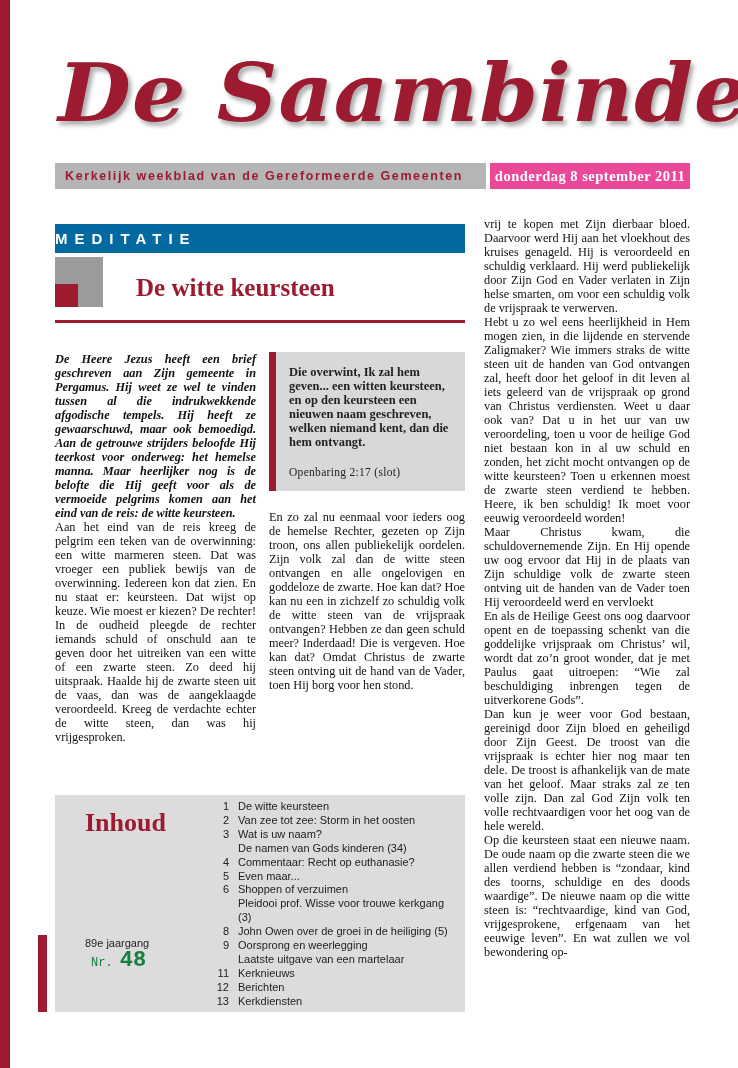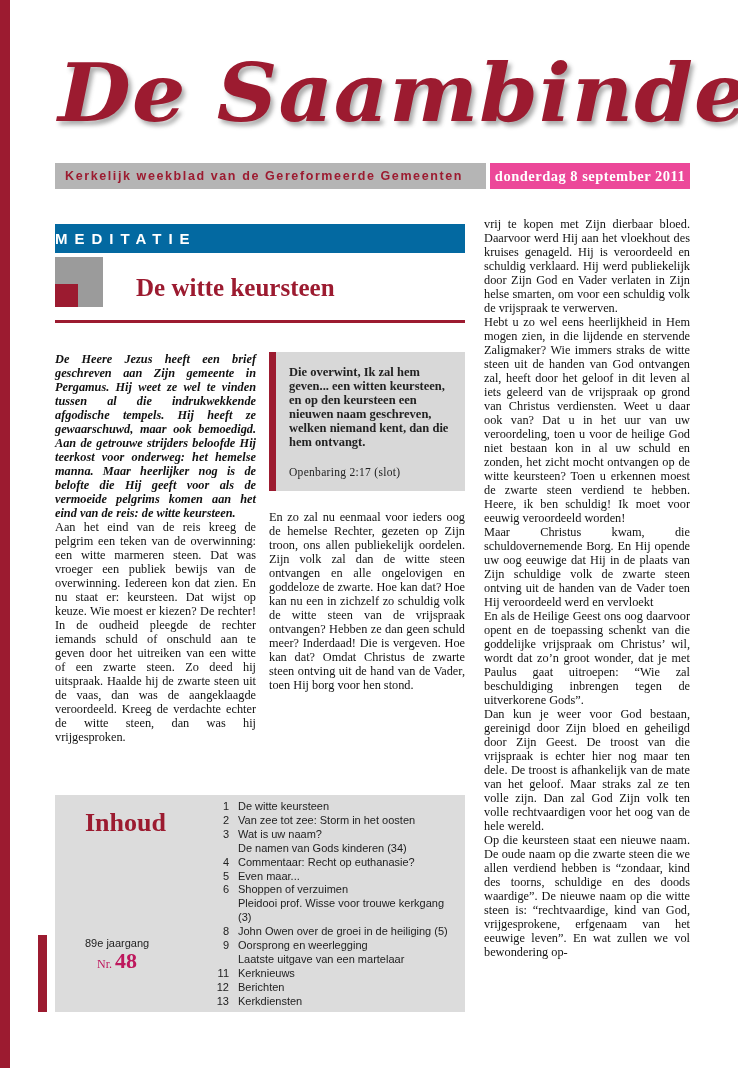--- a/index.html
+++ b/index.html
@@ -52,21 +52,21 @@
     background:#d8d8d8; border-left:7px solid #9c1b30;
     padding:13px 12px 12px 13px; margin-bottom:19px;
     font-family:Liberation Serif, serif; font-weight:bold;
     font-size:12.5px; line-height:14px; color:#222; text-align:left;
   }
   .quote-src { font-weight:normal; font-size:11.5px; text-align:left; margin-top:16px; letter-spacing:.3px; }
 
   .inhoud { position:absolute; left:55px; top:795px; width:410px; height:217px; background:#dcdcdc; }
   .inhoud-title { position:absolute; left:30px; top:13px; font-size:26px; font-weight:bold; color:#9c1b30; font-family:"Liberation Serif", serif; }
   .jaargang { position:absolute; left:30px; top:142px; font-family:"Liberation Sans", sans-serif; font-size:11px; color:#222; }
-  .nr { position:absolute; left:42px; top:153px; font-family:Liberation Serif, serif; font-size:12px; color:#be185d; }
+  .nr { position:absolute; left:36px; top:153px; font-family:Liberation Mono, monospace; font-size:12px; color:#15803d; }
   .nr .nr-big { font-size:22px; font-weight:bold; }
   .toc { position:absolute; left:158px; top:5px; width:244px; font-family:"Liberation Sans", sans-serif; font-size:11px; color:#222; }
   .toc-row { display:flex; line-height:13.9px; }
   .toc-num { width:16px; text-align:right; margin-right:9px; flex:none; }
   .toc-text { flex:1; }
   .accent { position:absolute; left:38px; top:935px; width:9px; height:77px; background:#9c1b30; }
 </style>
 </head>
 <body>
 
@@ -99,21 +99,21 @@
       <div class="quote-src">Openbaring 2:17 (slot)</div>
     </div>
     <div>
         <p>En zo zal nu eenmaal voor ieders oog de hemelse Rechter, gezeten op Zijn troon, ons allen publiekelijk oordelen. Zijn volk zal dan de witte steen ontvangen en alle ongelovigen en goddeloze de zwarte. Hoe kan dat? Hoe kan nu een in zichzelf zo schuldig volk de witte steen van de vrijspraak ontvangen? Hebben ze dan geen schuld meer? Inderdaad! Die is vergeven. Hoe kan dat? Omdat Christus de zwarte steen ontving uit de hand van de Vader, toen Hij borg voor hen stond.</p>
       </div>
   </div>
 
   <div class="col col3">
       <p>vrij te kopen met Zijn dierbaar bloed. Daarvoor werd Hij aan het vloekhout des kruises genageld. Hij is veroordeeld en schuldig verklaard. Hij werd publiekelijk door Zijn God en Vader verlaten in Zijn helse smarten, om voor een schuldig volk de vrijspraak te verwerven.</p>
       <p>Hebt u zo wel eens heerlijkheid in Hem mogen zien, in die lijdende en stervende Zaligmaker? Wie immers straks de witte steen uit de handen van God ontvangen zal, heeft door het geloof in dit leven al iets geleerd van de vrijspraak op grond van Christus verdiensten. Weet u daar ook van? Dat u in het uur van uw veroordeling, toen u voor de heilige God niet bestaan kon in al uw schuld en zonden, het zicht mocht ontvangen op de witte keursteen? Toen u erkennen moest de zwarte steen verdiend te hebben. Heere, ik ben schuldig! Ik moet voor eeuwig veroordeeld worden!</p>
-      <p>Maar Christus kwam, die schuldovernemende Borg. En Hij opende uw oog eeuwige dat Hij in de plaats van Zijn schuldige volk de zwarte steen ontving uit de handen van de Vader toen Hij veroordeeld werd en vervloekt</p>
+      <p>Maar Christus kwam, die schuldovernemende Zijn. En Hij opende uw oog ervoor dat Hij in de plaats van Zijn schuldige volk de zwarte steen ontving uit de handen van de Vader toen Hij veroordeeld werd en vervloekt</p>
       <p>En als de Heilige Geest ons oog daarvoor opent en de toepassing schenkt van die goddelijke vrijspraak om Christus’ wil, wordt dat zo’n groot wonder, dat je met Paulus gaat uitroepen: “Wie zal beschuldiging inbrengen tegen de uitverkorene Gods”.</p>
       <p>Dan kun je weer voor God bestaan, gereinigd door Zijn bloed en geheiligd door Zijn Geest. De troost van die vrijspraak is echter hier nog maar ten dele. De troost is afhankelijk van de mate van het geloof. Maar straks zal ze ten volle zijn. Dan zal God Zijn volk ten volle rechtvaardigen voor het oog van de hele wereld.</p>
       <p>Op die keursteen staat een nieuwe naam. De oude naam op die zwarte steen die we allen verdiend hebben is “zondaar, kind des toorns, schuldige en des doods waardige”. De nieuwe naam op die witte steen is: “rechtvaardige, kind van God, vrijgesprokene, erfgenaam van het eeuwige leven”. En wat zullen we vol bewondering op-</p>
     </div>
 
   <div class="accent"></div>
 
   <div class="inhoud">
     <div class="inhoud-title">Inhoud</div>
     <div class="jaargang">89e jaargang</div>

